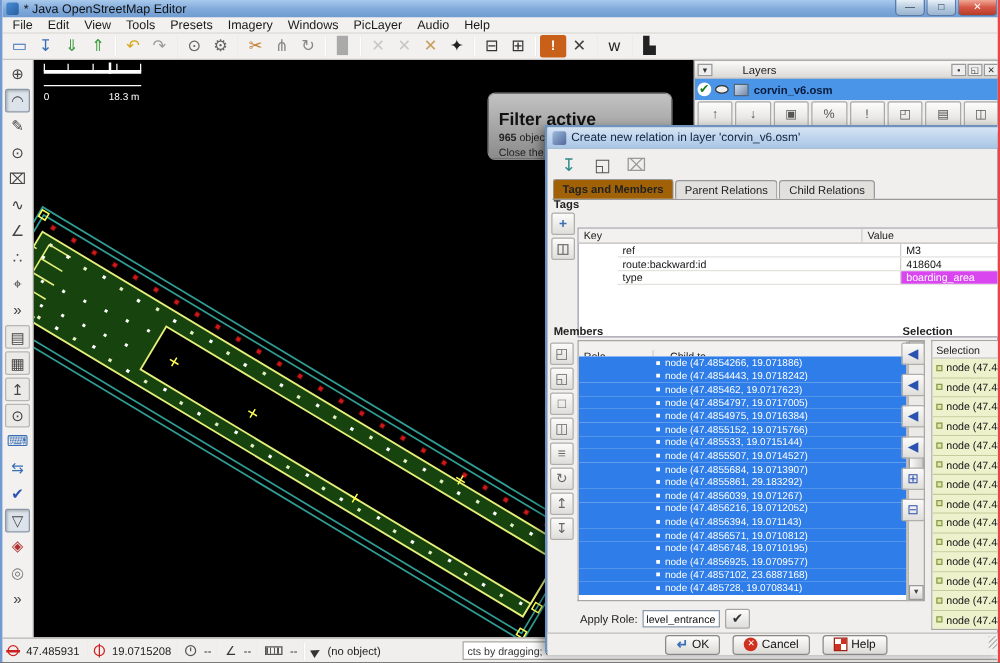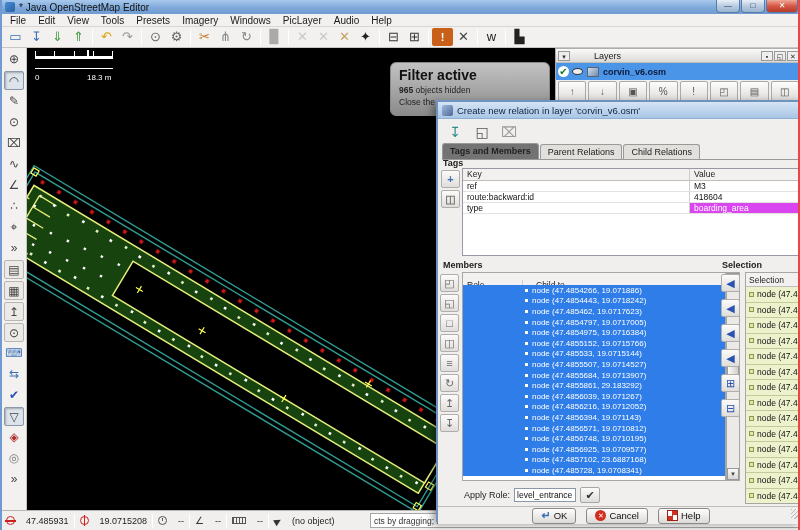--- a/index.html
+++ b/index.html
@@ -24,67 +24,67 @@
   .lt-btn.boxed{border:1px solid #b8b6b2;background:#eceae6;}
   .lt-btn.pressed{border:1px solid #8a98a8;background:#dde3ea;box-shadow:inset 1px 1px 2px rgba(0,0,0,.25);}
   
   .map{position:absolute;left:25px;top:48px;width:775px;height:462px;background:#000;overflow:hidden;z-index:1;}
   .scale{position:absolute;left:8px;top:6px;width:90px;height:28px;z-index:2;}
   .scale .bigbar{position:absolute;left:0;top:2px;width:78px;border-top:3px solid #fff;}
   .scale .bigtick{position:absolute;left:52px;top:-4px;width:2px;height:9px;background:#fff;}
   .scale .ruler{position:absolute;left:0;top:14px;width:78px;border-top:1px solid #fff;}
   .scale .tick{position:absolute;top:-3px;width:1px;height:6px;background:#fff;}
   .scale .lbl{position:absolute;top:19px;font-size:8px;color:#fff;}
-  .notice{position:absolute;left:363px;top:14px;width:160px;height:54px;background:linear-gradient(180deg,rgba(205,205,205,.95),rgba(150,150,150,.92));border-radius:6px;border:1px solid #8a8a8a;padding:4px 8px;z-index:3;}
+  .notice{position:absolute;left:363px;top:26px;width:148px;height:54px;background:linear-gradient(180deg,rgba(205,205,205,.95),rgba(150,150,150,.92));border-radius:6px;border:1px solid #8a8a8a;padding:12px 8px;z-index:3;}
   .notice .nt{font-size:14px;font-weight:bold;color:#111;}
   .notice .nl{font-size:8.5px;color:#222;margin-top:2px;}
   
   .layers-panel{position:absolute;left:553px;top:48px;width:247px;height:58px;background:#f0efed;border:1px solid #b0aeaa;z-index:2;}
   .lp-head{height:14px;background:linear-gradient(180deg,#fafafa,#dcdad6);border-bottom:1px solid #c0beba;display:flex;align-items:center;padding:0 2px;}
   .lp-collapse{width:12px;height:10px;border:1px solid #999;background:#eee;font-size:7px;line-height:9px;text-align:center;color:#333;}
   .lp-title{font-size:9px;color:#222;margin-left:24px;flex:1;}
   .lp-hbtn{width:12px;height:10px;border:1px solid #999;background:#eee;font-size:7px;line-height:9px;text-align:center;color:#333;margin-left:1px;}
   .lp-row{height:17px;background:#4b95e8;display:flex;align-items:center;padding:0 2px;}
   .lp-check{font-size:10px;color:#1a7a1a;background:#fff;border-radius:50%;width:11px;height:11px;line-height:11px;text-align:center;}
   .lp-eye{width:11px;height:7px;border:1px solid #333;border-radius:50%;background:#eee;margin-left:3px;}
   .lp-licon{width:12px;height:10px;background:linear-gradient(135deg,#cde,#78a);border:1px solid #567;margin-left:4px;}
   .lp-name{font-size:9px;font-weight:bold;color:#0a1a3a;margin-left:4px;}
   .lp-btnrow{height:24px;display:flex;padding:1px;}
   .lp-btn{flex:1;border:1px solid #aaa;background:linear-gradient(180deg,#fdfdfd,#dcdad6);margin:0 1px;font-size:10px;color:#555;text-align:center;line-height:20px;border-radius:2px;}
   
   .statusbar{position:absolute;left:0;top:510px;width:800px;height:20px;background:#f0efed;border-top:1px solid #b8b6b2;display:flex;align-items:center;font-size:9px;color:#222;z-index:1;}
   .sb-sep{width:1px;height:14px;background:#c0beba;border-right:1px solid #fff;margin:0 5px;flex:none;}
-  .sb-item{display:flex;align-items:center;gap:11px;flex:none;}
+  .sb-item{display:flex;align-items:center;gap:6px;flex:none;}
   .geo-icon{width:9px;height:9px;border:1.5px solid #cc2020;border-radius:50%;position:relative;flex:none;}
   .geo-icon.lat::after{content:"";position:absolute;left:-2px;right:-2px;top:3px;height:1.5px;background:#cc2020;}
   .geo-icon.lon::after{content:"";position:absolute;top:-2px;bottom:-2px;left:3px;width:1.5px;background:#cc2020;}
   .clock-icon{width:9px;height:9px;border:1.3px solid #555;border-radius:50%;position:relative;}
   .clock-icon::after{content:"";position:absolute;left:3px;top:1px;width:1px;height:3px;background:#555;}
   .angle-icon{font-size:10px;color:#333;}
   .ruler-icon{width:14px;height:7px;border:1px solid #555;background:repeating-linear-gradient(90deg,#555 0 1px,transparent 1px 3px);}
   .cursor-icon{font-size:9px;color:#333;transform:rotate(-30deg);display:inline-block;}
   .sb-hint{position:absolute;left:368px;top:2px;width:430px;height:15px;border:1px solid #a8a6a2;background:#fff;font-size:8.5px;line-height:14px;padding:0 3px;color:#333;overflow:hidden;white-space:nowrap;}
   
   .dialog{position:absolute;left:434px;top:100px;width:366px;height:422px;background:#f0efed;border:2px solid #6f93bf;border-right:none;box-shadow:-3px 3px 8px rgba(0,0,0,.4);z-index:5;}
   .dlg-title{height:17px;background:linear-gradient(180deg,#d6e4f4,#a9c6e6);display:flex;align-items:center;padding:0 4px;border-bottom:1px solid #8fb0d4;}
   .dlg-icon{width:11px;height:11px;border-radius:2px;background:linear-gradient(135deg,#9bd,#569);margin-right:4px;flex:none;}
   .dlg-title-text{font-size:9.5px;color:#10233f;white-space:nowrap;}
   .dlg-tb{position:absolute;left:6px;top:21px;display:flex;gap:5px;}
   .dlg-tb-btn{width:22px;height:19px;border-radius:2px;text-align:center;font-size:14px;line-height:19px;}
   .tabs{position:absolute;left:4px;top:43px;width:358px;height:15px;border-bottom:1px solid #999;display:flex;align-items:flex-end;}
   .tab{font-size:9px;color:#222;border:1px solid #999;border-bottom:none;border-radius:3px 3px 0 0;padding:2px 7px;background:#e2e0dc;margin-right:1px;}
-  .tab.active{background:#737373;font-weight:bold;padding-bottom:3px;}
+  .tab.active{background:#a16207;font-weight:bold;padding-bottom:3px;}
   .sec-label{position:absolute;font-size:9px;color:#222;font-weight:bold;}
   .side-col{position:absolute;display:flex;flex-direction:column;gap:2px;}
   .side-btn{width:19px;height:18px;border:1px solid #b0aeaa;background:linear-gradient(180deg,#fbfbfa,#e0deda);border-radius:2px;font-size:11px;line-height:17px;text-align:center;color:#666;}
-  .tags-table{position:absolute;left:24px;top:66px;width:339px;height:88px;background:#fff;border:1px solid #9a98a4;}
+  .tags-table{position:absolute;left:24px;top:80px;width:339px;height:88px;background:#fff;border:1px solid #9a98a4;}
   .tt-head{display:flex;height:12px;background:#f2f1ef;border-bottom:1px solid #c0beba;font-size:8.5px;color:#222;}
   .tt-key{width:227px;padding-left:4px;border-right:1px solid #d0cecb;}
   .tt-val{flex:1;padding-left:4px;}
-  .tt-row{display:flex;height:11px;font-size:8.5px;color:#111;border-bottom:1px solid #e4e2df;}
+  .tt-row{display:flex;height:11px;font-size:8.5px;color:#111;border-bottom:1px solid #e4e2df;margin-left:31px;}
   .tt-row .tt-val.sel{background:#d946ef;color:#fff;}
   .mem-head{position:absolute;left:24px;top:170px;width:264px;height:19px;background:#f2f1ef;border:1px solid #a8a6a2;display:flex;font-size:8.5px;color:#222;align-items:flex-end;gap:9px;}
   .mh-role{width:60px;padding-left:4px;border-right:1px solid #d0cecb;}
   .mh-ref{flex:1;padding-left:4px;}
   .mem-list{position:absolute;left:24px;top:183px;width:264px;height:196px;background:#fff;border:1px solid #a8a6a2;border-top:none;overflow:hidden;}
   .mem-row{height:10.6px;background:#2e7de8;display:flex;align-items:center;padding-left:62px;}
   .mem-bullet{width:3px;height:3px;background:#fff;margin-right:4px;flex:none;}
   .mem-text{font-size:8px;color:#fff;white-space:nowrap;}
   .mem-scroll{position:absolute;left:288px;top:170px;width:14px;height:209px;background:#eceae6;border:1px solid #a8a6a2;}
   .ms-arrow{position:absolute;left:0;width:12px;height:12px;background:linear-gradient(180deg,#fbfbfa,#d8d6d2);border:1px solid #999;font-size:6px;text-align:center;line-height:11px;color:#444;}

